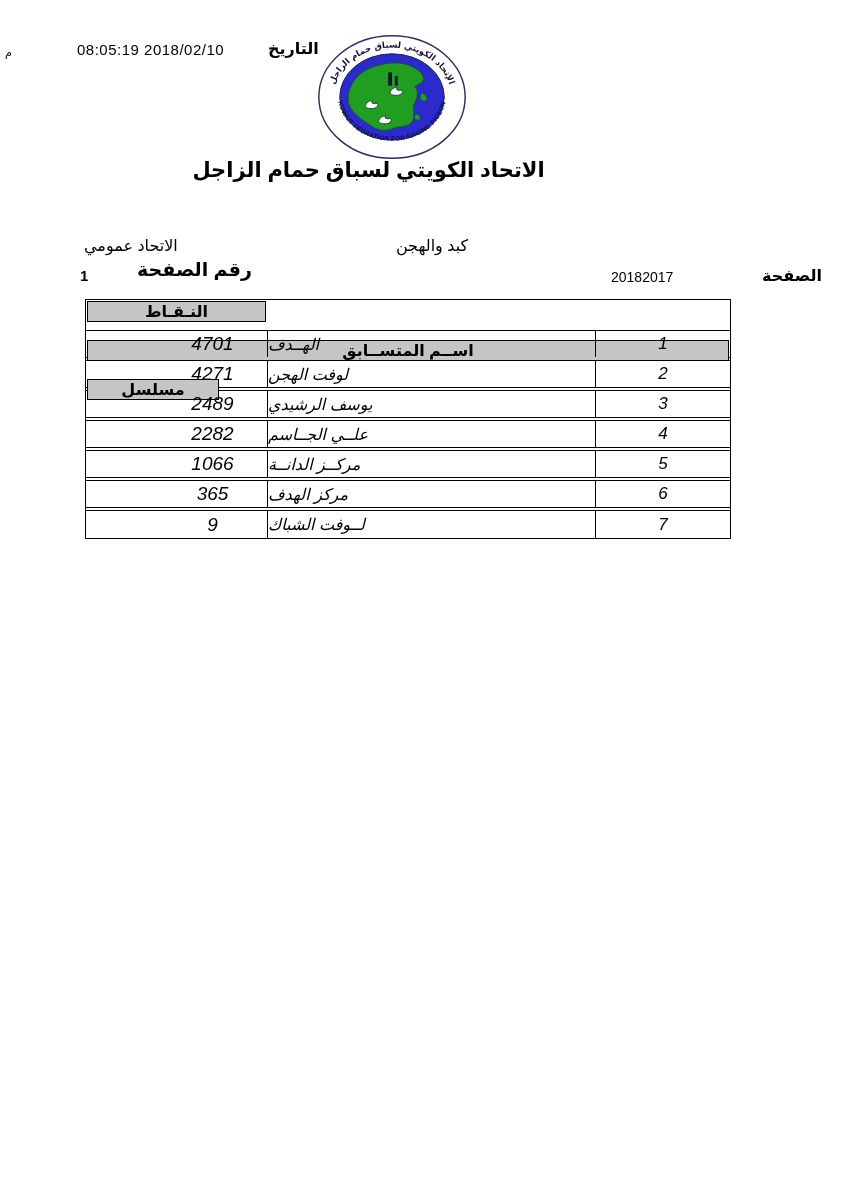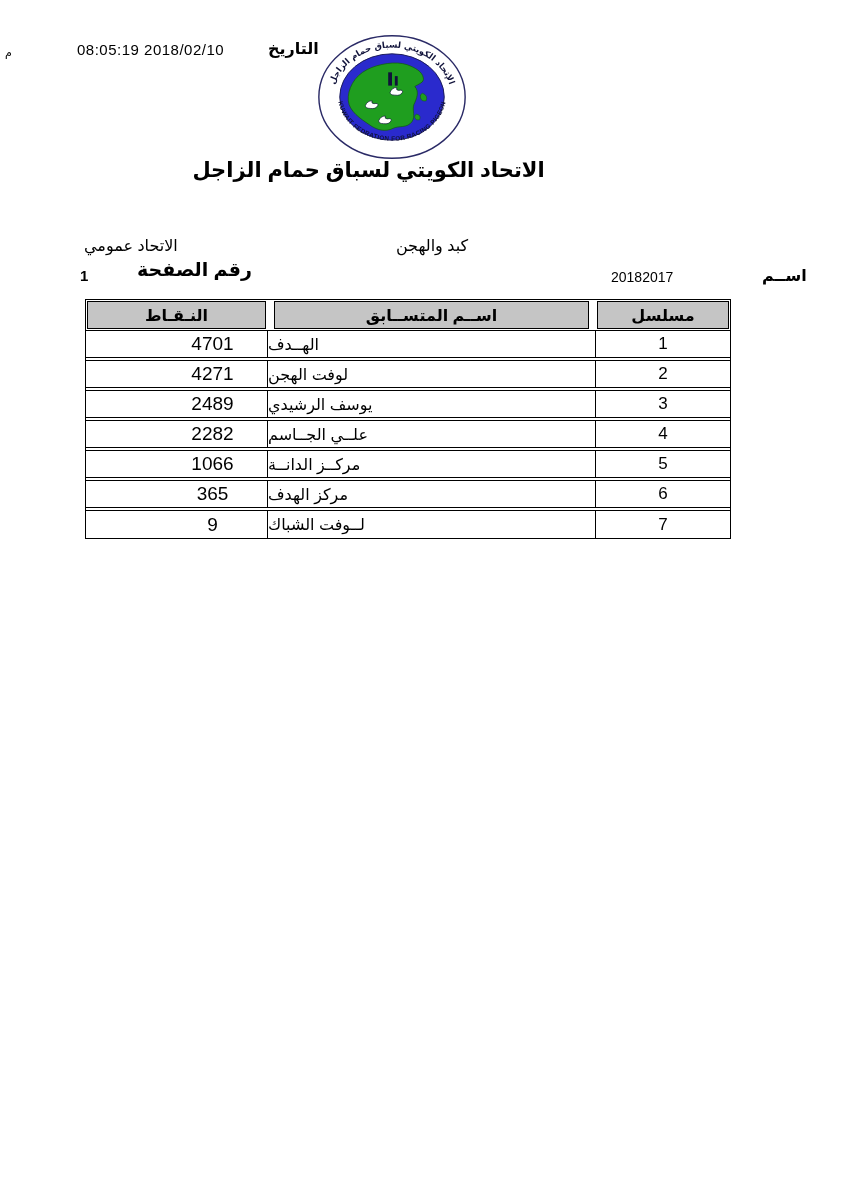--- a/index.html
+++ b/index.html
@@ -36,31 +36,31 @@
   .season-label { position: absolute; left: 762px; top: 266px; font-size: 16px; font-weight: bold; direction: rtl; }
   .season-value { position: absolute; left: 611px; top: 269px; font-size: 14px; direction: ltr; }
   .page-label   { position: absolute; left: 137px; top: 258px; font-size: 19px; font-weight: bold; direction: rtl; }
   .page-value   { position: absolute; left: 80px;  top: 267px; font-size: 15px; font-weight: bold; }
 
   
   .tbl {
     position: absolute; left: 85px; top: 299px; width: 646px;
     border: 1px solid #000; background: #fff;
   }
-  .hrow { display: flex; gap: 8px; padding: 1px; height: 30px; }
+  .hrow { display: flex; gap: 18px; padding: 1px; height: 30px; flex-direction: column; }
   .hcell {
     background: #c5c5c5; border: 1px solid #000;
     display: flex; align-items: center; justify-content: center;
     font-weight: bold; font-size: 16px; direction: rtl;
   }
   .hc-points { width: 179px; }
   .hc-name   { flex: 1; }
   .hc-serial { width: 132px; }
 
-  .trow { display: flex; height: 28px; border-top: 1px solid #000; border-bottom: 1px solid #000; margin-bottom: 2px; }
+  .trow { display: flex; height: 28px; border-top: 1px solid #000; border-bottom: 1px solid #000; margin-bottom: 2px; font-style: italic; }
   .trow:last-child { margin-bottom: 0; border-bottom: none; }
   .cell { display: flex; align-items: center; }
   .c-points { width: 181px; justify-content: center; padding-left: 72px; font-size: 19px; }
   .c-name   { flex: 1; border-left: 1px solid #000; border-right: 1px solid #000;
               justify-content: flex-end; padding-right: 25px; direction: rtl; font-size: 16px; }
   .c-serial { width: 134px; justify-content: center; font-size: 17px; }
 </style>
 </head>
 <body>
 
@@ -108,21 +108,21 @@
         <textPath href="#arcBot" startOffset="50%" text-anchor="middle">KUWAIT FEDRATION FOR RACING PIGEON</textPath>
       </text>
     </svg>
   </div>
 
   <div class="title1">الاتحاد الكويتي لسباق حمام الزاجل</div>
 
   <div class="club-center">كبد والهجن</div>
   <div class="category">الاتحاد عمومي</div>
   <span class="season-value">20182017</span>
-  <span class="season-label">اســم</span>
+  <span class="season-label">الصفحة</span>
   <span class="page-label">رقم الصفحة</span>
   <span class="page-value">1</span>
 
   <div class="tbl">
     <div class="hrow">
       <div class="hcell hc-points">النـقـاط</div>
       <div class="hcell hc-name">اســم المتســابق</div>
       <div class="hcell hc-serial">مسلسل</div>
     </div>
     <div>

